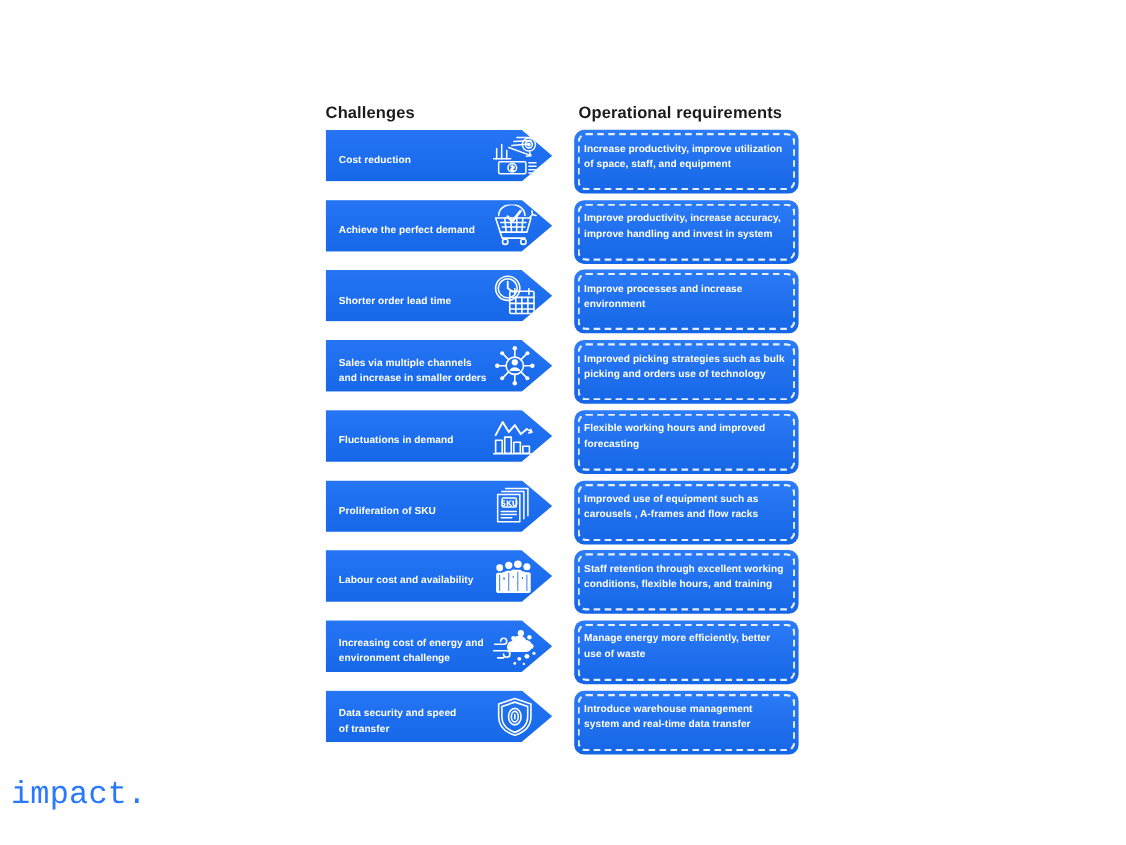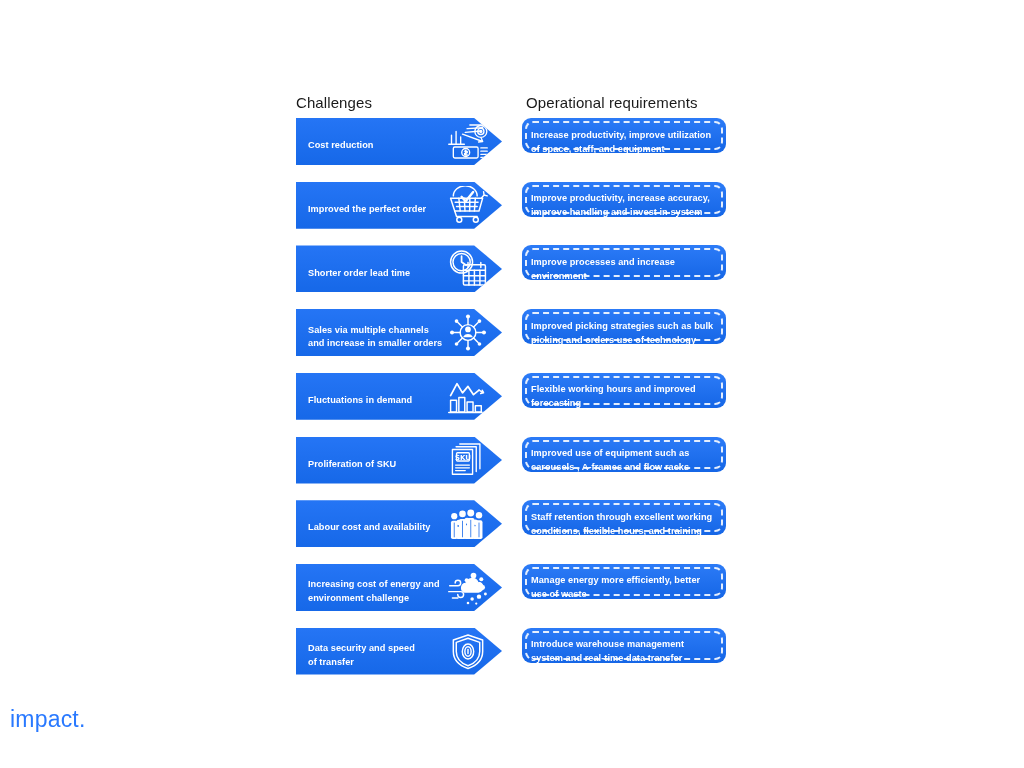--- a/index.html
+++ b/index.html
@@ -20,21 +20,21 @@
     position: absolute;
     left: 0; top: 0;
     width: 1024px;
     height: 768px;
   }
 
   
   .col-head {
     position: absolute;
     font-size: 15px;
-    font-weight: normal;
+    font-weight: bold;
     color: #1a1a1a;
     letter-spacing: 0.1px;
     white-space: nowrap;
   }
   #head-challenges   { left: 296px; top: 94px; }
   #head-operational  { left: 526px; top: 94px; }
 
   
   .row {
     position: absolute;
@@ -79,21 +79,21 @@
     height: 39px;
   }
   .chev-icon svg { display: block; width: 100%; height: 100%; }
 
   
   .reqbox {
     position: absolute;
     left: 522px;
     top: 0;
     width: 204px;
-    height: 35px;
+    height: 58px;
     background: #1F6FEB;
     background: linear-gradient(180deg, #2c7bf7 0%, #1566e6 100%);
     border-radius: 9px;
     box-sizing: border-box;
     padding-left: 12px;
   }
   .reqbox::after {
     content: "";
     position: absolute;
     left: 3px; top: 3px; right: 3px; bottom: 3px;
@@ -116,25 +116,25 @@
     line-height: 14px;
     letter-spacing: 0.05px;
     z-index: 2;
   }
 
   
   #logo {
     position: absolute;
     left: 10px;
     top: 706px;
-    font-size: 23px;
+    font-size: 29px;
     font-weight: 500;
     color: #2979ff;
     letter-spacing: 0.2px;
-    font-family: Liberation Sans, sans-serif;
+    font-family: Liberation Mono, monospace;
   }
 </style>
 </head>
 <body>
 
 <div id="slide">
 
   <div class="col-head" id="head-challenges">Challenges</div>
 
   <div class="col-head" id="head-operational">Operational requirements</div>
@@ -164,21 +164,21 @@
         <div class="reqbox">
           <div class="reqbox-label">
             <span>Increase productivity, improve utilization</span>
             <span>of space, staff, and equipment</span>
           </div>
         </div>
       </div>
       <div class="row" style="top: 181.7px;">
         <div class="chev">
           <div class="chev-label">
-            <span>Improved the perfect order</span>
+            <span>Achieve the perfect demand</span>
           </div>
           <div class="chev-icon">
             <svg viewBox="0 0 48 42" fill="none" stroke="#ffffff" stroke-width="1.6" stroke-linecap="round" stroke-linejoin="round">
     <path d="M8 10.5 A13 11 0 0 1 34 10.5"></path>
     <path d="M17 11.6 L21.5 16.4 L29.6 6.2" stroke-width="2.6"></path>
     <path d="M5 13 L40 13 L36 27 L9.5 27 Z"></path>
     <path d="M10 17.5 L35 17.5 M11.5 22 L34 22"></path>
     <path d="M14 13 L15.5 27 M20 13 L20.7 27 M26 13 L25.8 27 M32 13 L31 27"></path>
     <path d="M38.5 13 L41.5 9.5 M41.5 9.5 L45 10.5 M41.5 9.5 L41 6"></path>
     <path d="M9.5 27 L11.5 33 L34 33"></path>

